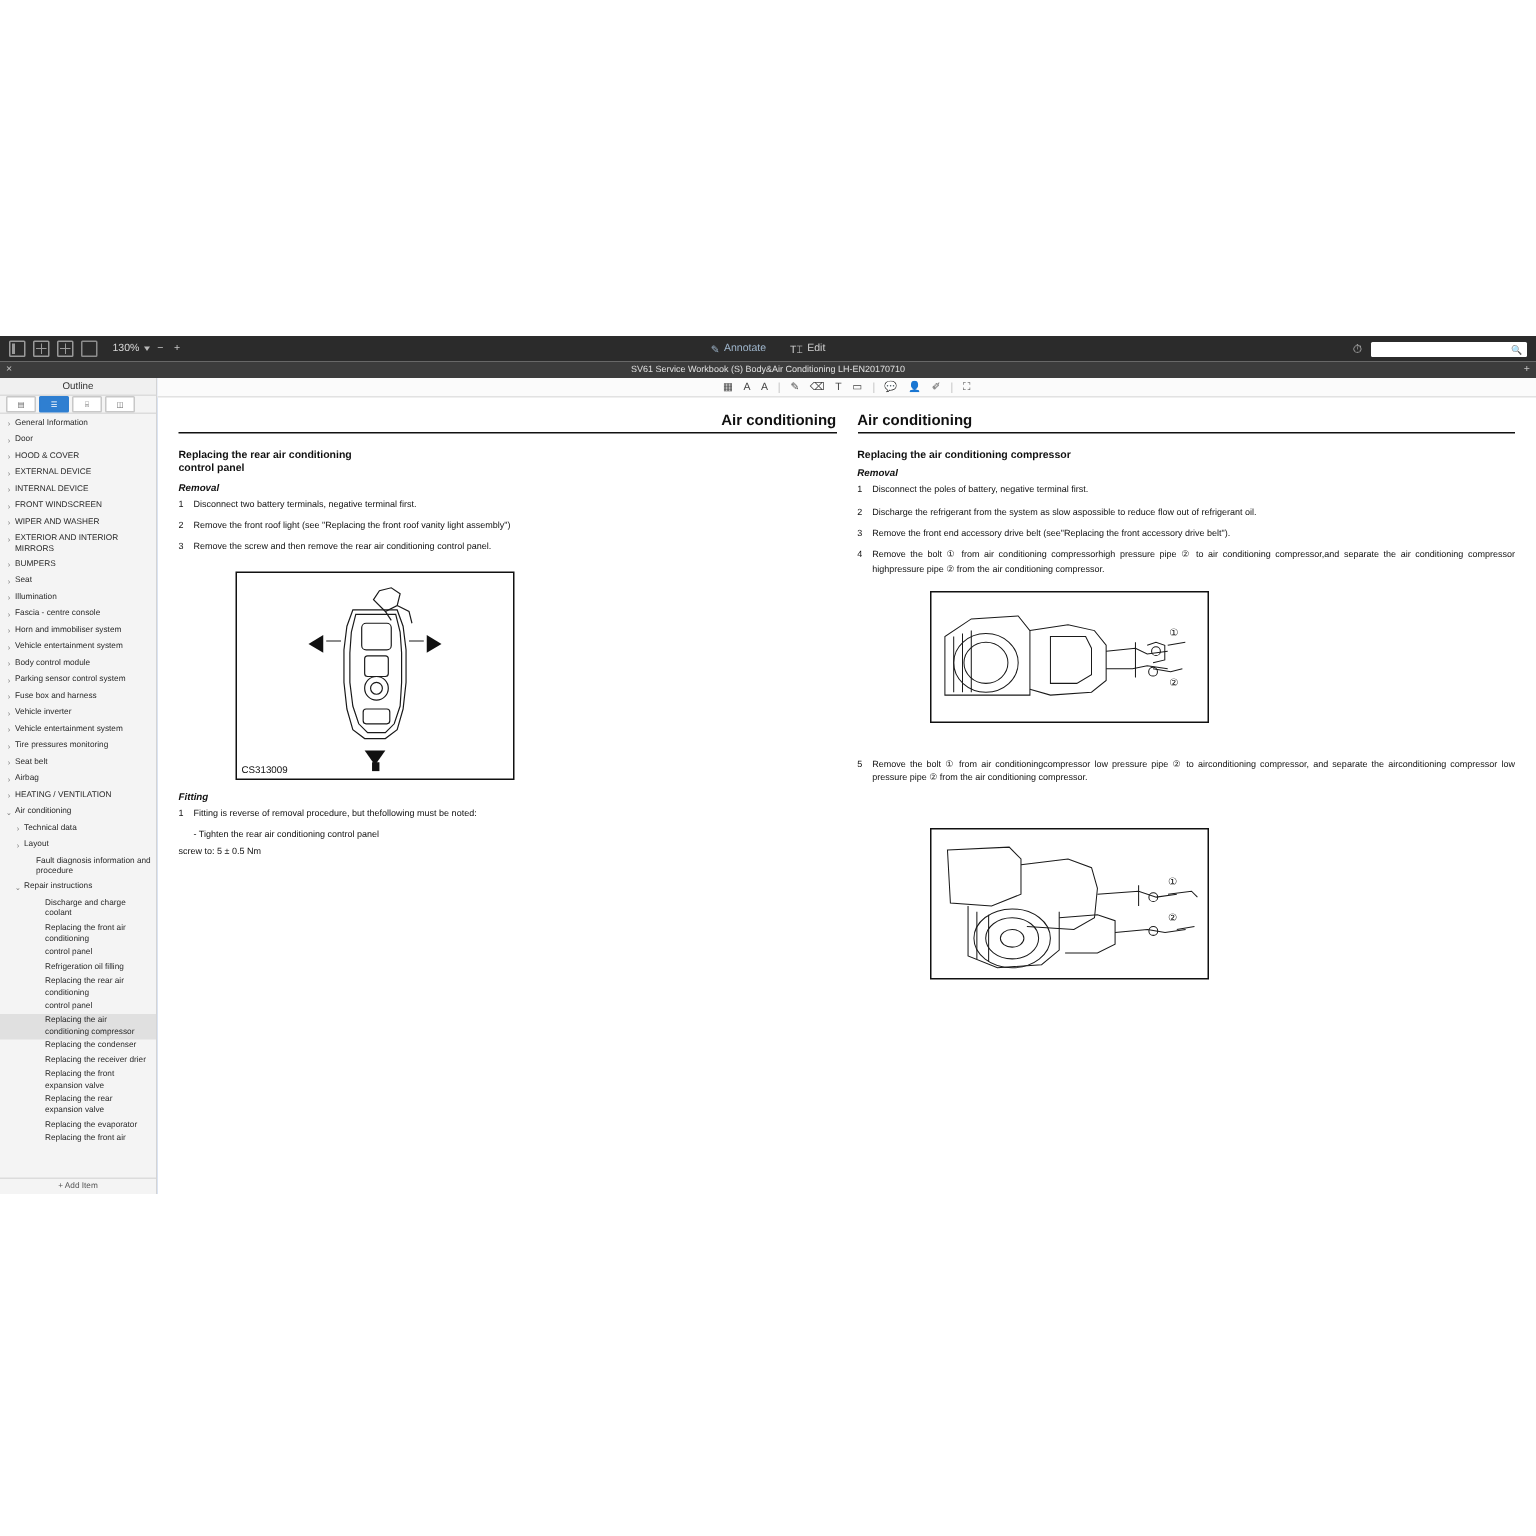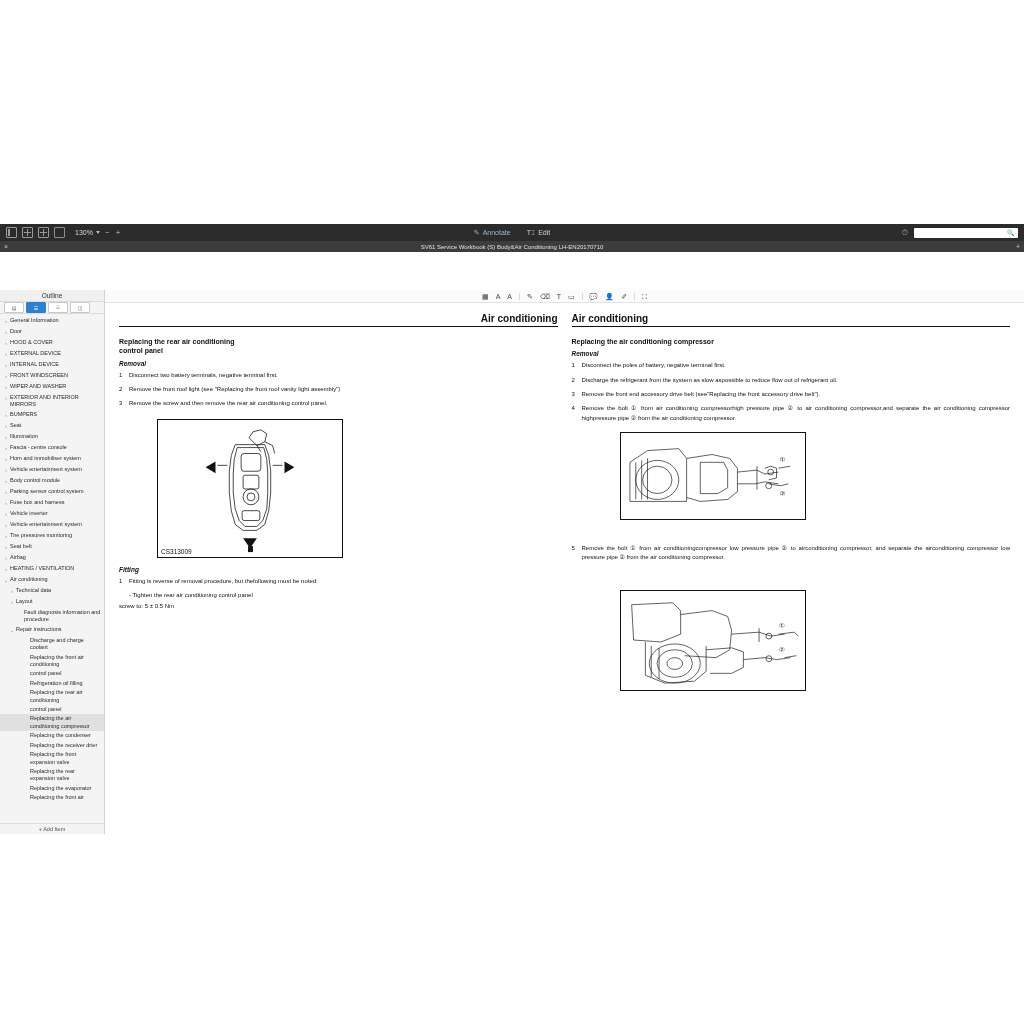--- a/index.html
+++ b/index.html
@@ -123,21 +123,20 @@
     right: 4px;
     font-size: 7px;
     color: #c5c5c5;
   }
 
   
   .body-split {
     display: flex;
     height: 544px;
     background: #3b82f6;
-    margin-top: 38px;
   }
 
   
   .sidebar {
     width: 105px;
     background: #f4f4f4;
     border-right: 1px solid #d4d4d4;
     display: flex;
     flex-direction: column;
     box-sizing: border-box;

